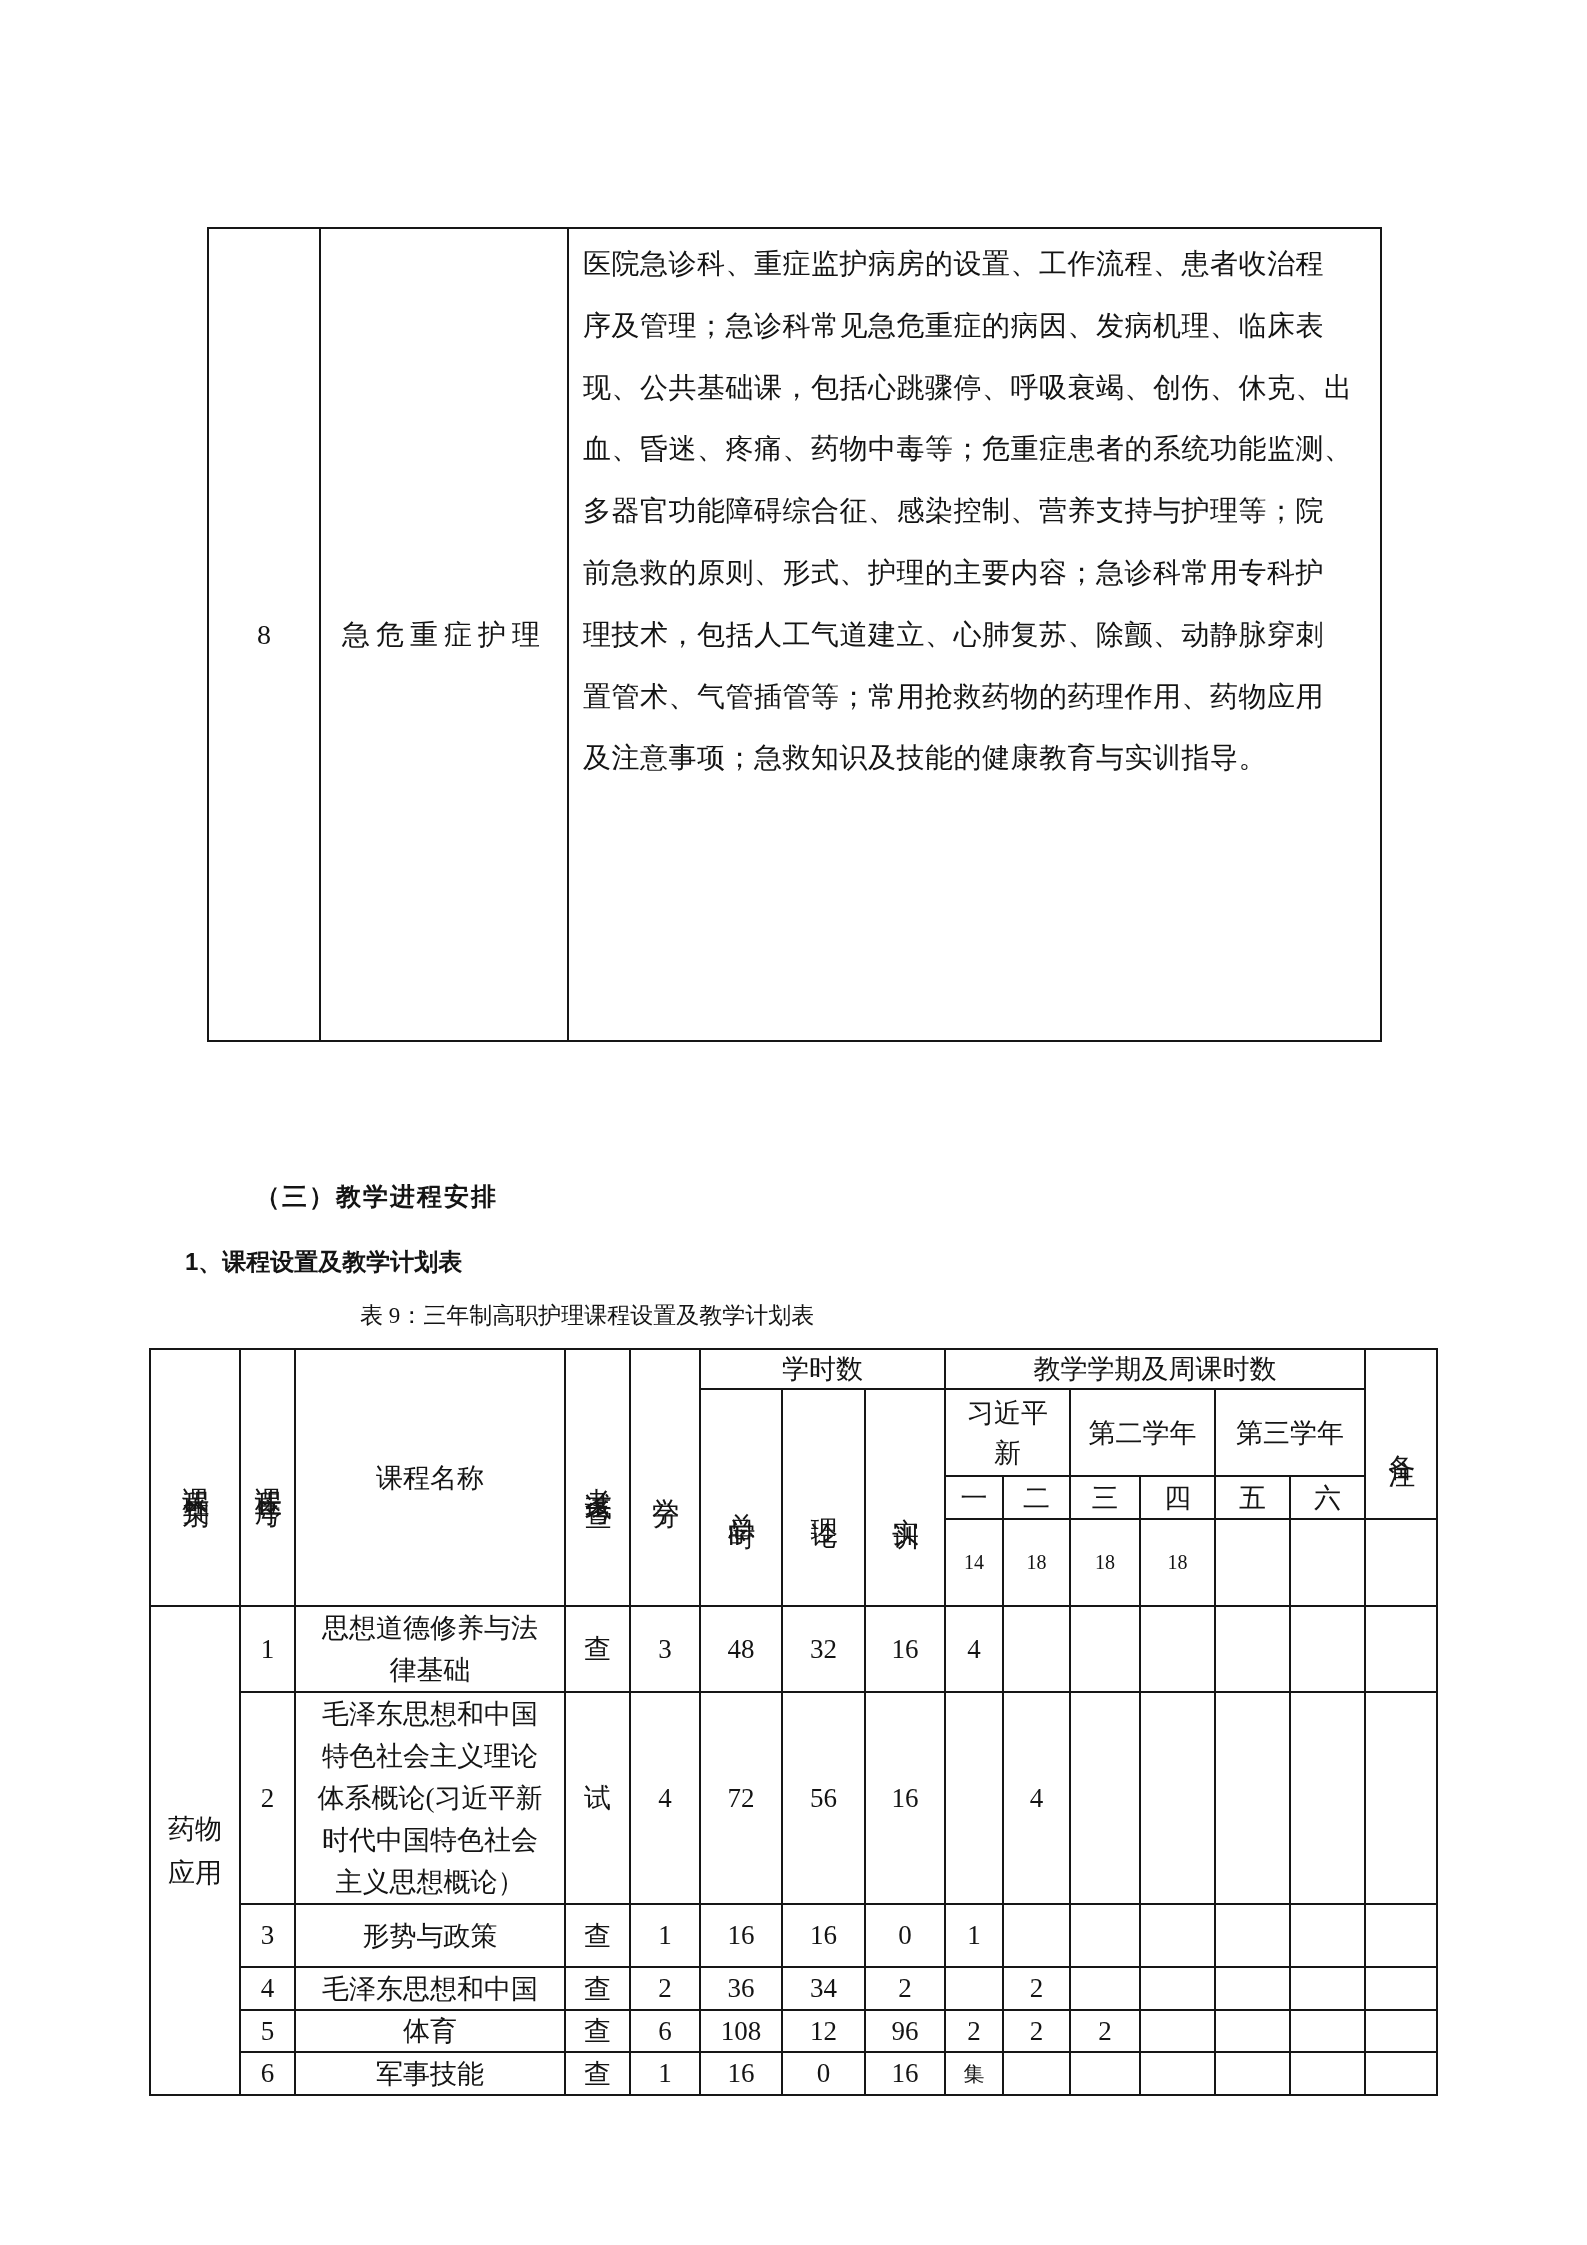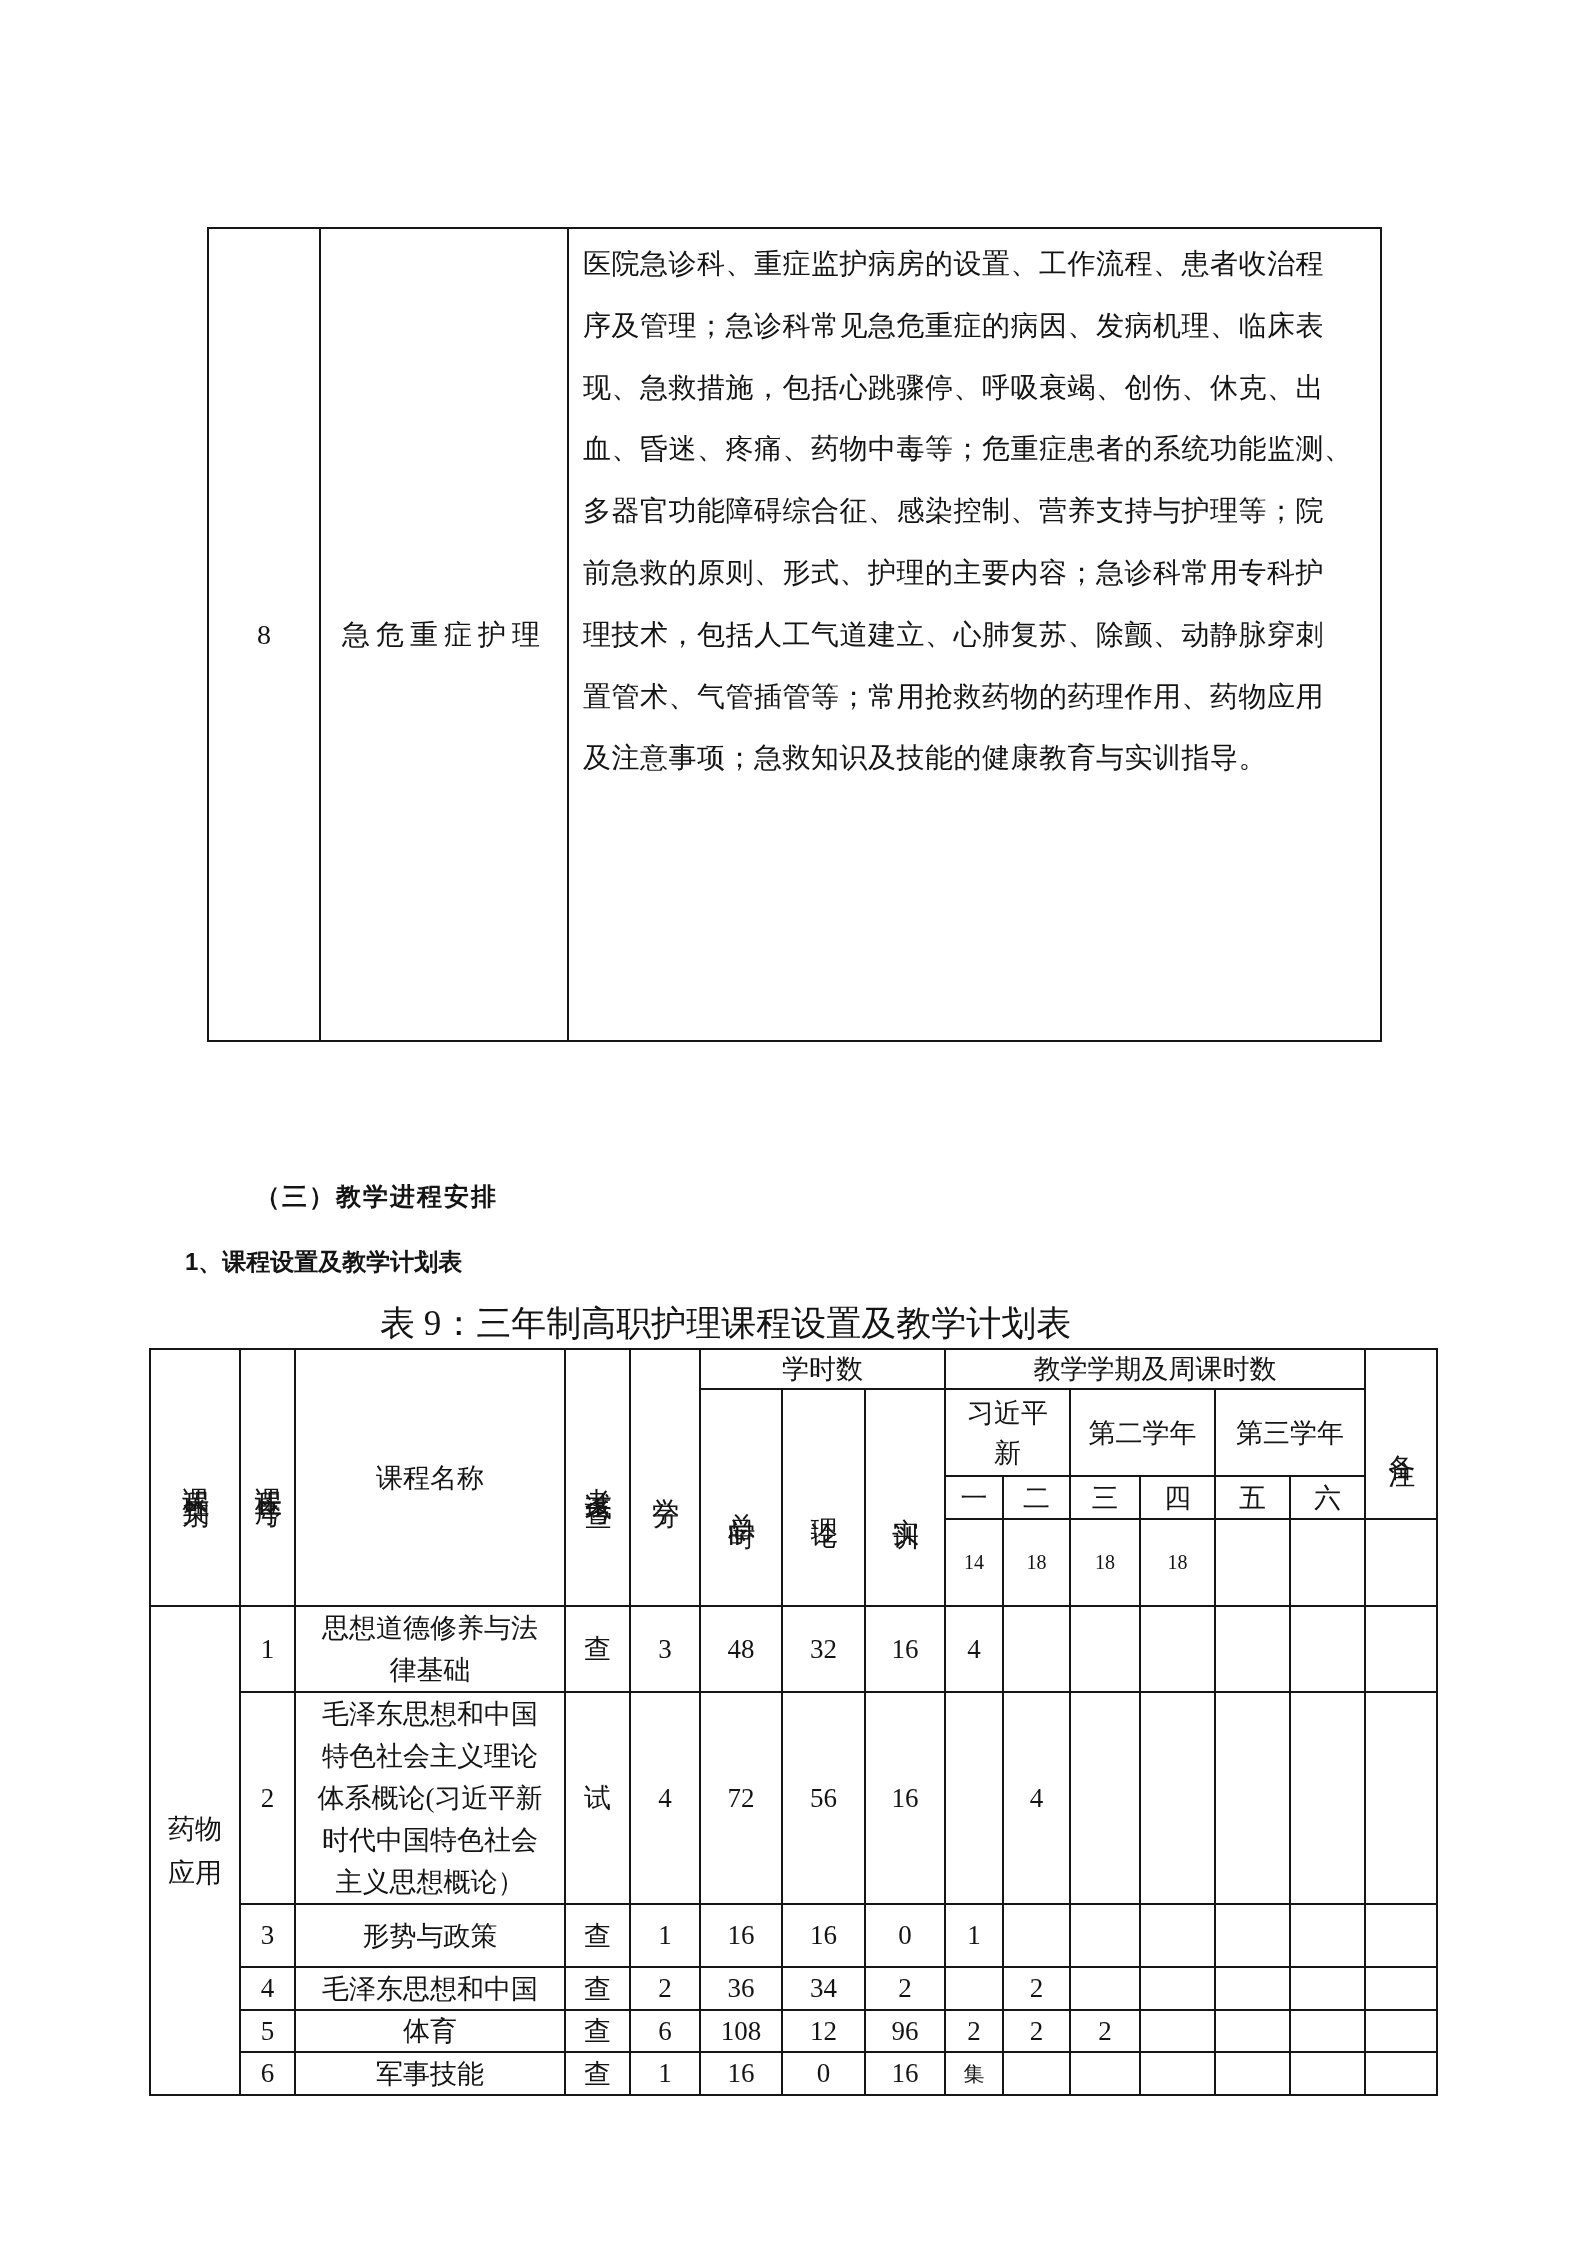--- a/index.html
+++ b/index.html
@@ -16,21 +16,21 @@
   #t1{position:absolute;left:207px;top:227px;}
   #t1 td.desc-cell{text-align:left;vertical-align:top;padding:4px 27px 0 14px;}
   .desc-line{font-size:28px;line-height:61.8px;white-space:nowrap;
              text-align:justify;letter-spacing:0.5px;}
   #t1 .num-cell{font-size:28px;}
   #t1 .course-cell{font-size:28px;letter-spacing:6px;}
   
   .h-main{position:absolute;left:255px;top:1180px;font-size:25px;font-weight:bold;letter-spacing:2px;}
   .h-sub{position:absolute;left:185px;top:1246px;font-size:24px;font-weight:bold;
          font-family:"Liberation Sans","DejaVu Sans",sans-serif;}
-  .h-caption{position:absolute;left:380px;top:1300px;font-size:35px;}
+  .h-caption{position:absolute;left:360px;top:1300px;font-size:23px;}
   
   #t2{position:absolute;left:149px;top:1348px;}
   .vt{writing-mode:vertical-lr;text-orientation:upright;letter-spacing:5px;
       display:inline-block;line-height:1.1;}
   .pre{white-space:pre-line;line-height:42px;}
   .cat-label{display:inline-block;width:62px;line-height:44px;word-break:break-all;}
   .year-narrow{display:inline-block;max-width:104px;line-height:40px;}
   .small-mark{font-size:21px;}
   .wk{font-size:20px;}
 </style>
@@ -43,21 +43,21 @@
       <col style="width:248px">
       <col style="width:746px">
     </colgroup>
   <tbody>
       <tr style="height:813px">
     <td class="num-cell">8</td>
     <td class="course-cell">急危重症护理</td>
     <td class="desc-cell">
       <div class="desc-line">医院急诊科、重症监护病房的设置、工作流程、患者收治程</div>
       <div class="desc-line">序及管理；急诊科常见急危重症的病因、发病机理、临床表</div>
-      <div class="desc-line">现、急救措施，包括心跳骤停、呼吸衰竭、创伤、休克、出</div>
+      <div class="desc-line">现、公共基础课，包括心跳骤停、呼吸衰竭、创伤、休克、出</div>
       <div class="desc-line">血、昏迷、疼痛、药物中毒等；危重症患者的系统功能监测、</div>
       <div class="desc-line">多器官功能障碍综合征、感染控制、营养支持与护理等；院</div>
       <div class="desc-line">前急救的原则、形式、护理的主要内容；急诊科常用专科护</div>
       <div class="desc-line">理技术，包括人工气道建立、心肺复苏、除颤、动静脉穿刺</div>
       <div class="desc-line">置管术、气管插管等；常用抢救药物的药理作用、药物应用</div>
       <div class="desc-line">及注意事项；急救知识及技能的健康教育与实训指导。</div>
     </td>
   </tr>
 </tbody>
   </table>

